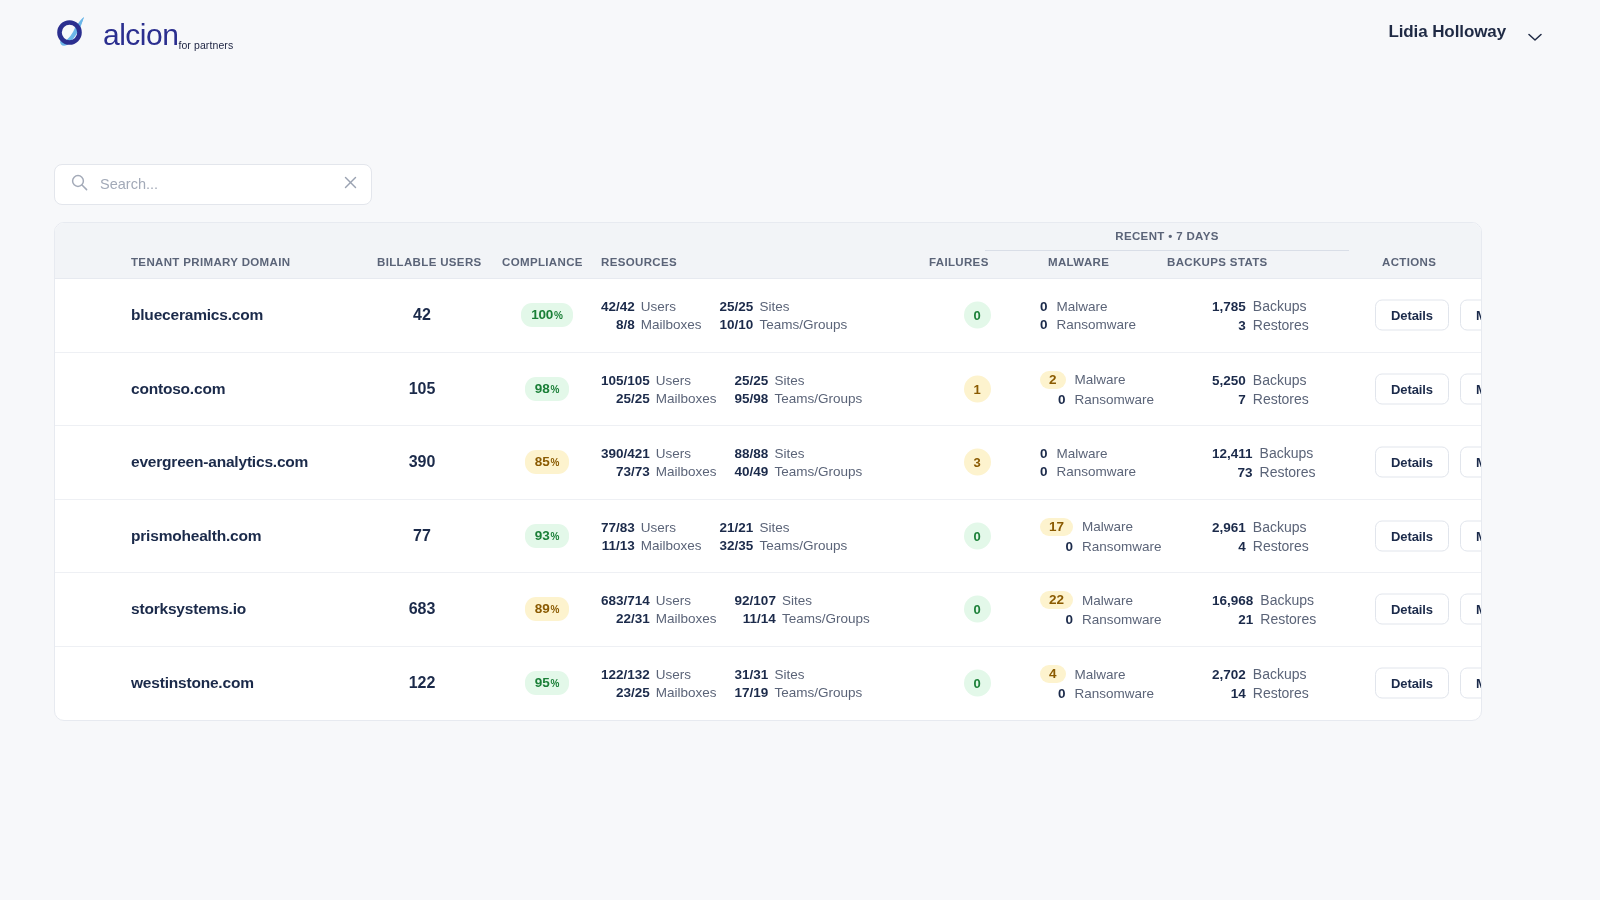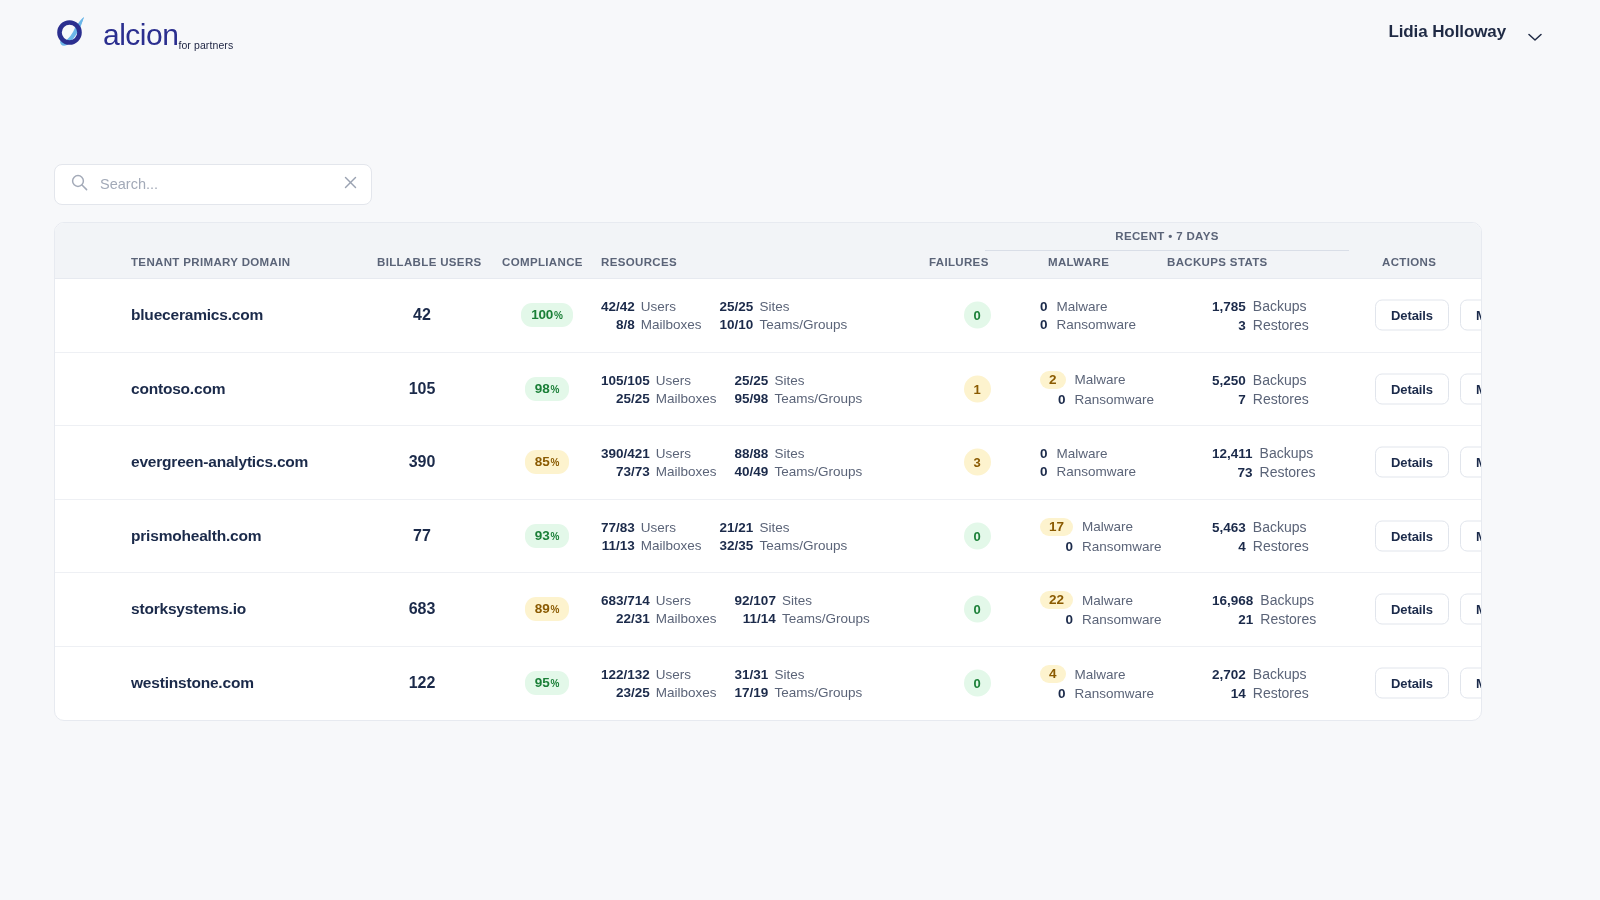--- a/index.html
+++ b/index.html
@@ -423,21 +423,21 @@
           <div class="cell c-threat">
             <div class="threat-grid">
               <span class="v flagged">17</span>
               <span class="l">Malware</span>
               <span class="v">0</span>
               <span class="l">Ransomware</span>
             </div>
           </div>
           <div class="cell c-backups">
             <div class="backup-grid">
-              <span class="v">5,463</span>
+              <span class="v">2,961</span>
               <span class="l">Backups</span>
               <span class="v">4</span>
               <span class="l">Restores</span>
             </div>
           </div>
           <div class="cell c-actions">
             <button class="act-btn">Details</button>
             <button class="act-btn manage">
               <span>Manage</span>
               <span class="chev-right"><svg width="7" height="11" viewBox="0 0 7 11">

